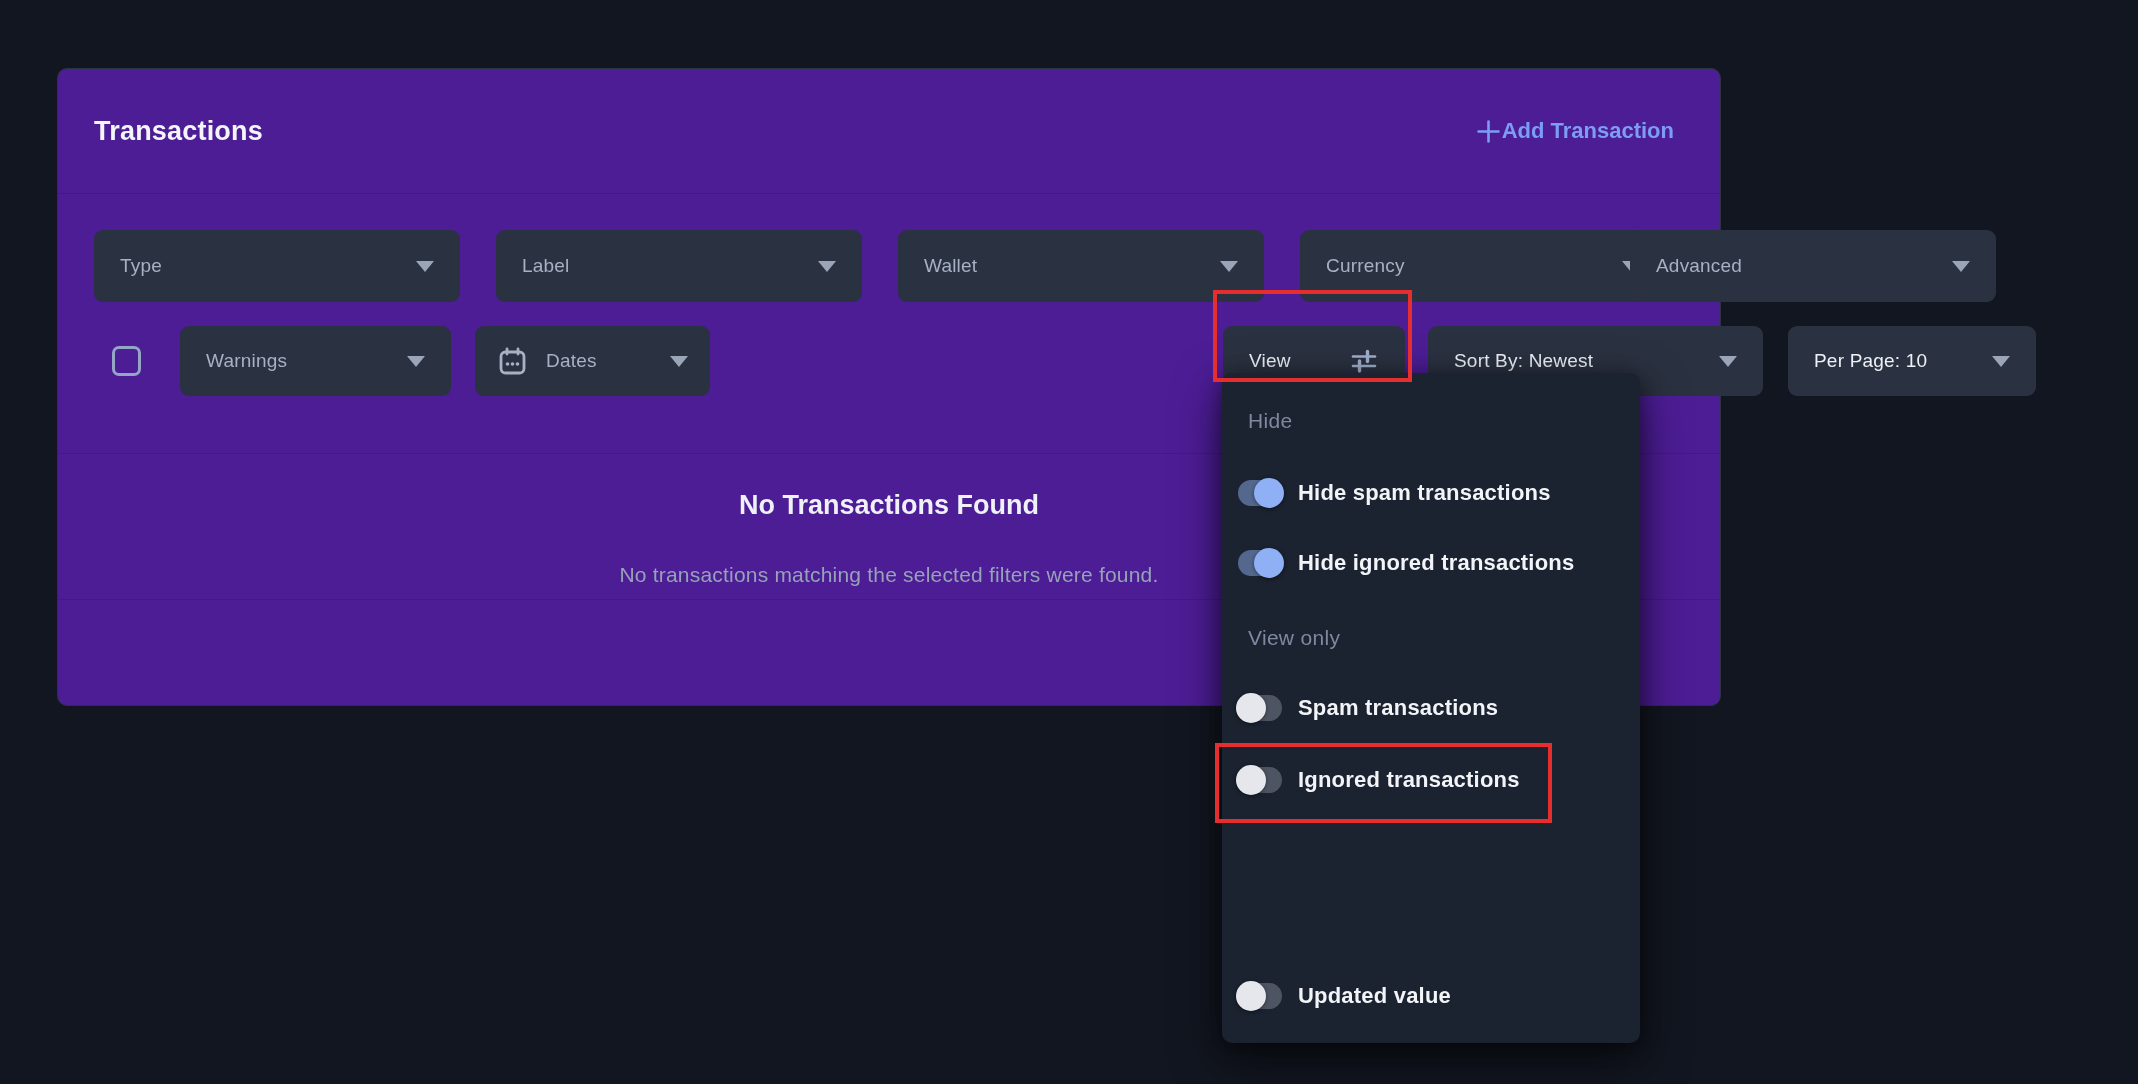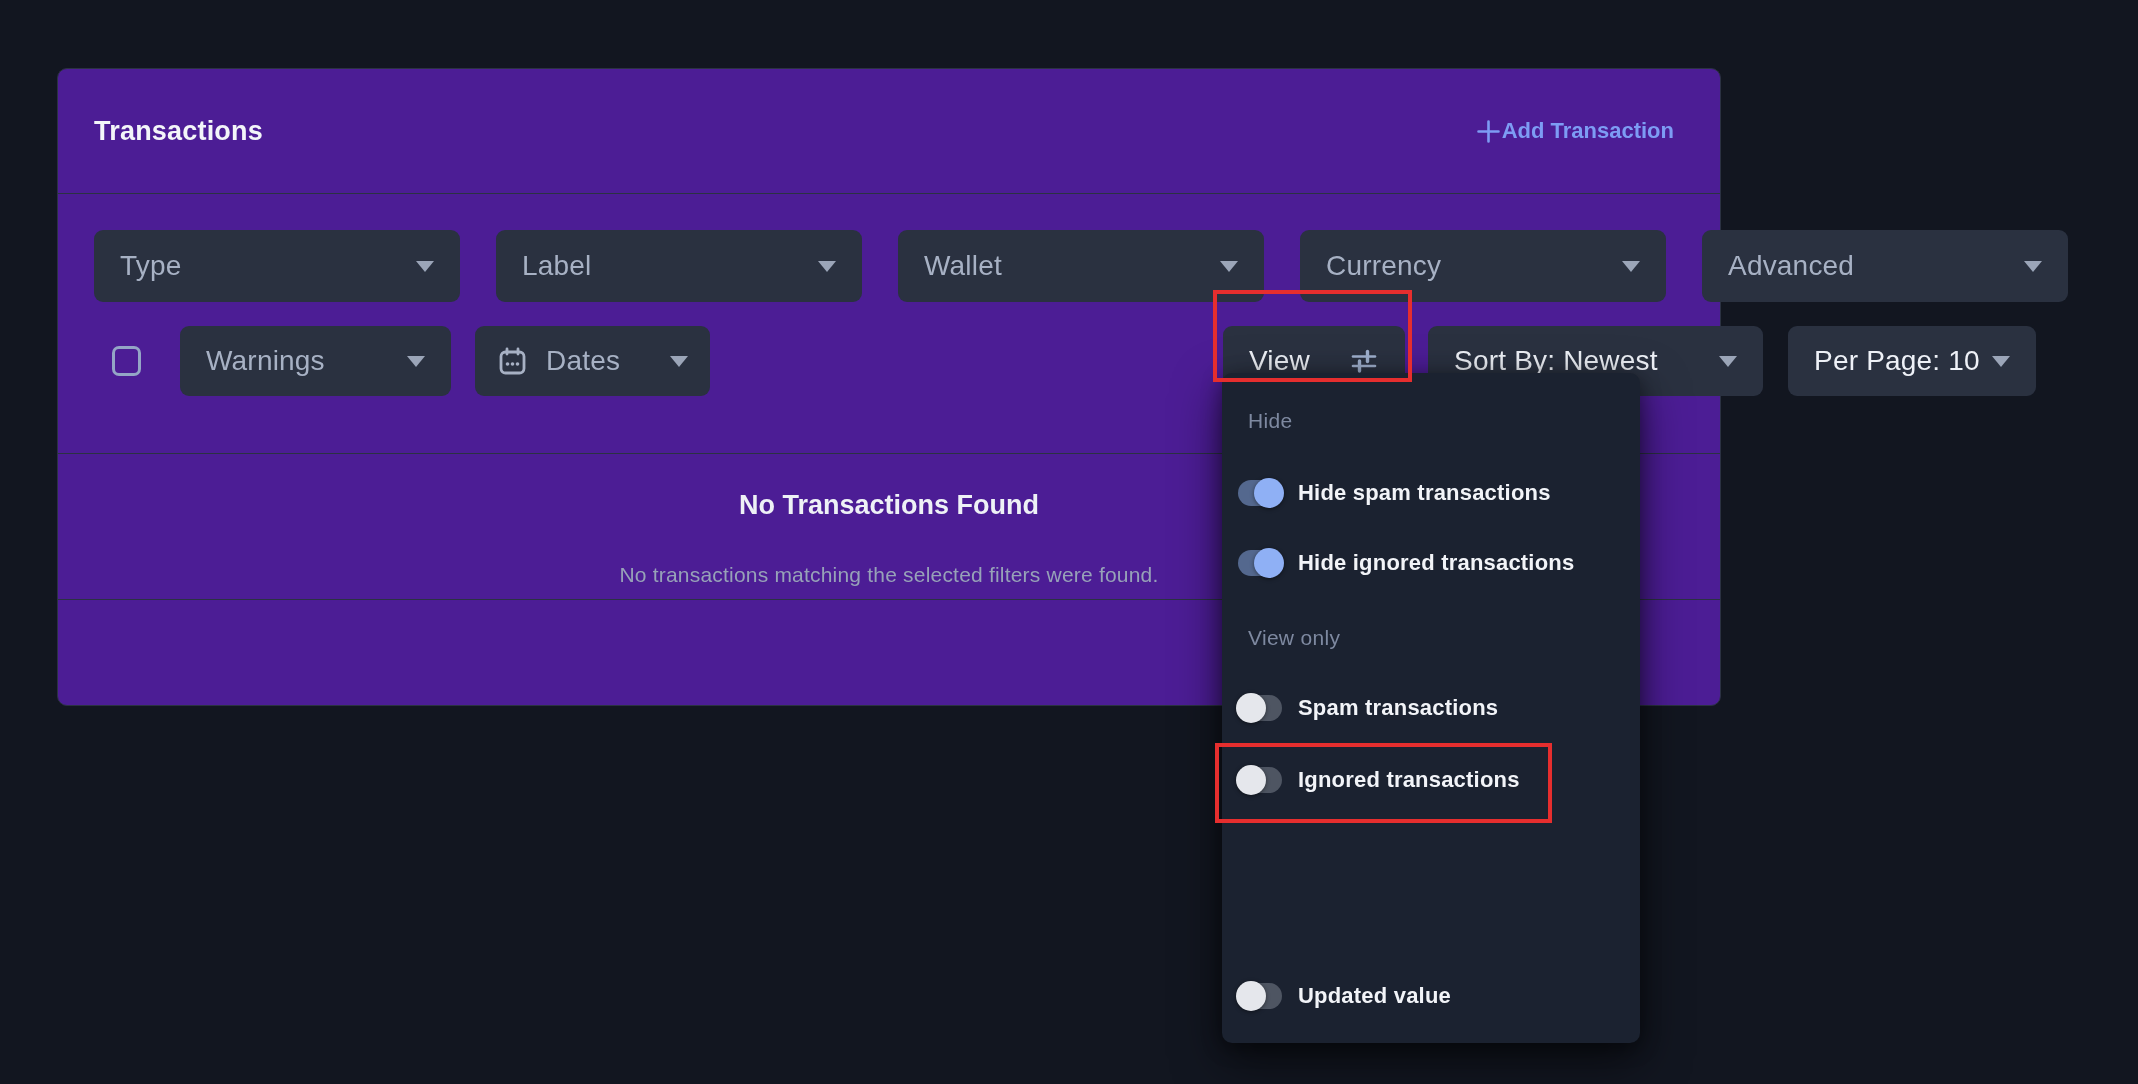--- a/index.html
+++ b/index.html
@@ -29,21 +29,21 @@
   .divider { position:absolute; left:0; width:100%; height:1px; background:#2b3242; }
   .d1 { top:124px; } .d2 { top:384px; } .d3 { top:530px; }
 
   .filter-btn {
     position:absolute; height:72px; top:161px; width:366px;
     background:#2a3140; border:none; border-radius:9px; cursor:pointer;
     display:flex; align-items:center; justify-content:space-between;
     padding:0 26px; font-family:inherit;
   }
   .filter-btn.r2 { top:257px; height:70px;text-align:right; }
-  .f-label { font-size:28px; color:#a7b1c4; letter-spacing:.2px; }
+  .f-label { font-size:19px; color:#a7b1c4; letter-spacing:.2px; }
   .f-label.white { color:#eef1f7; font-weight:500; }
   .chev {
     width:0; height:0; flex:0 0 auto;
     border-left:9px solid transparent; border-right:9px solid transparent;
     border-top:11px solid #9ba5b8;
   }
   .left-group { display:flex; align-items:center; gap:18px; }
   .checkbox {
     position:absolute; left:54px; top:277px; width:29px; height:30px;
     border:3px solid #94a5c6; border-radius:7px; background:transparent; cursor:pointer;
@@ -111,21 +111,21 @@
     <span class="chev"></span>
   </button>
   <button class="filter-btn" style="left:840px">
     <span class="f-label">Wallet</span>
     <span class="chev"></span>
   </button>
   <button class="filter-btn" style="left:1242px">
     <span class="f-label">Currency</span>
     <span class="chev"></span>
   </button>
-  <button class="filter-btn" style="left:1644px">
+  <button class="filter-btn" style="left:1572px">
     <span class="f-label">Advanced</span>
     <span class="chev"></span>
   </button>
 
   <div class="checkbox"></div>
 
   <button class="filter-btn r2" style="left:122px;width:271px">
     <span class="f-label">Warnings</span>
     <span class="chev"></span>
   </button>

